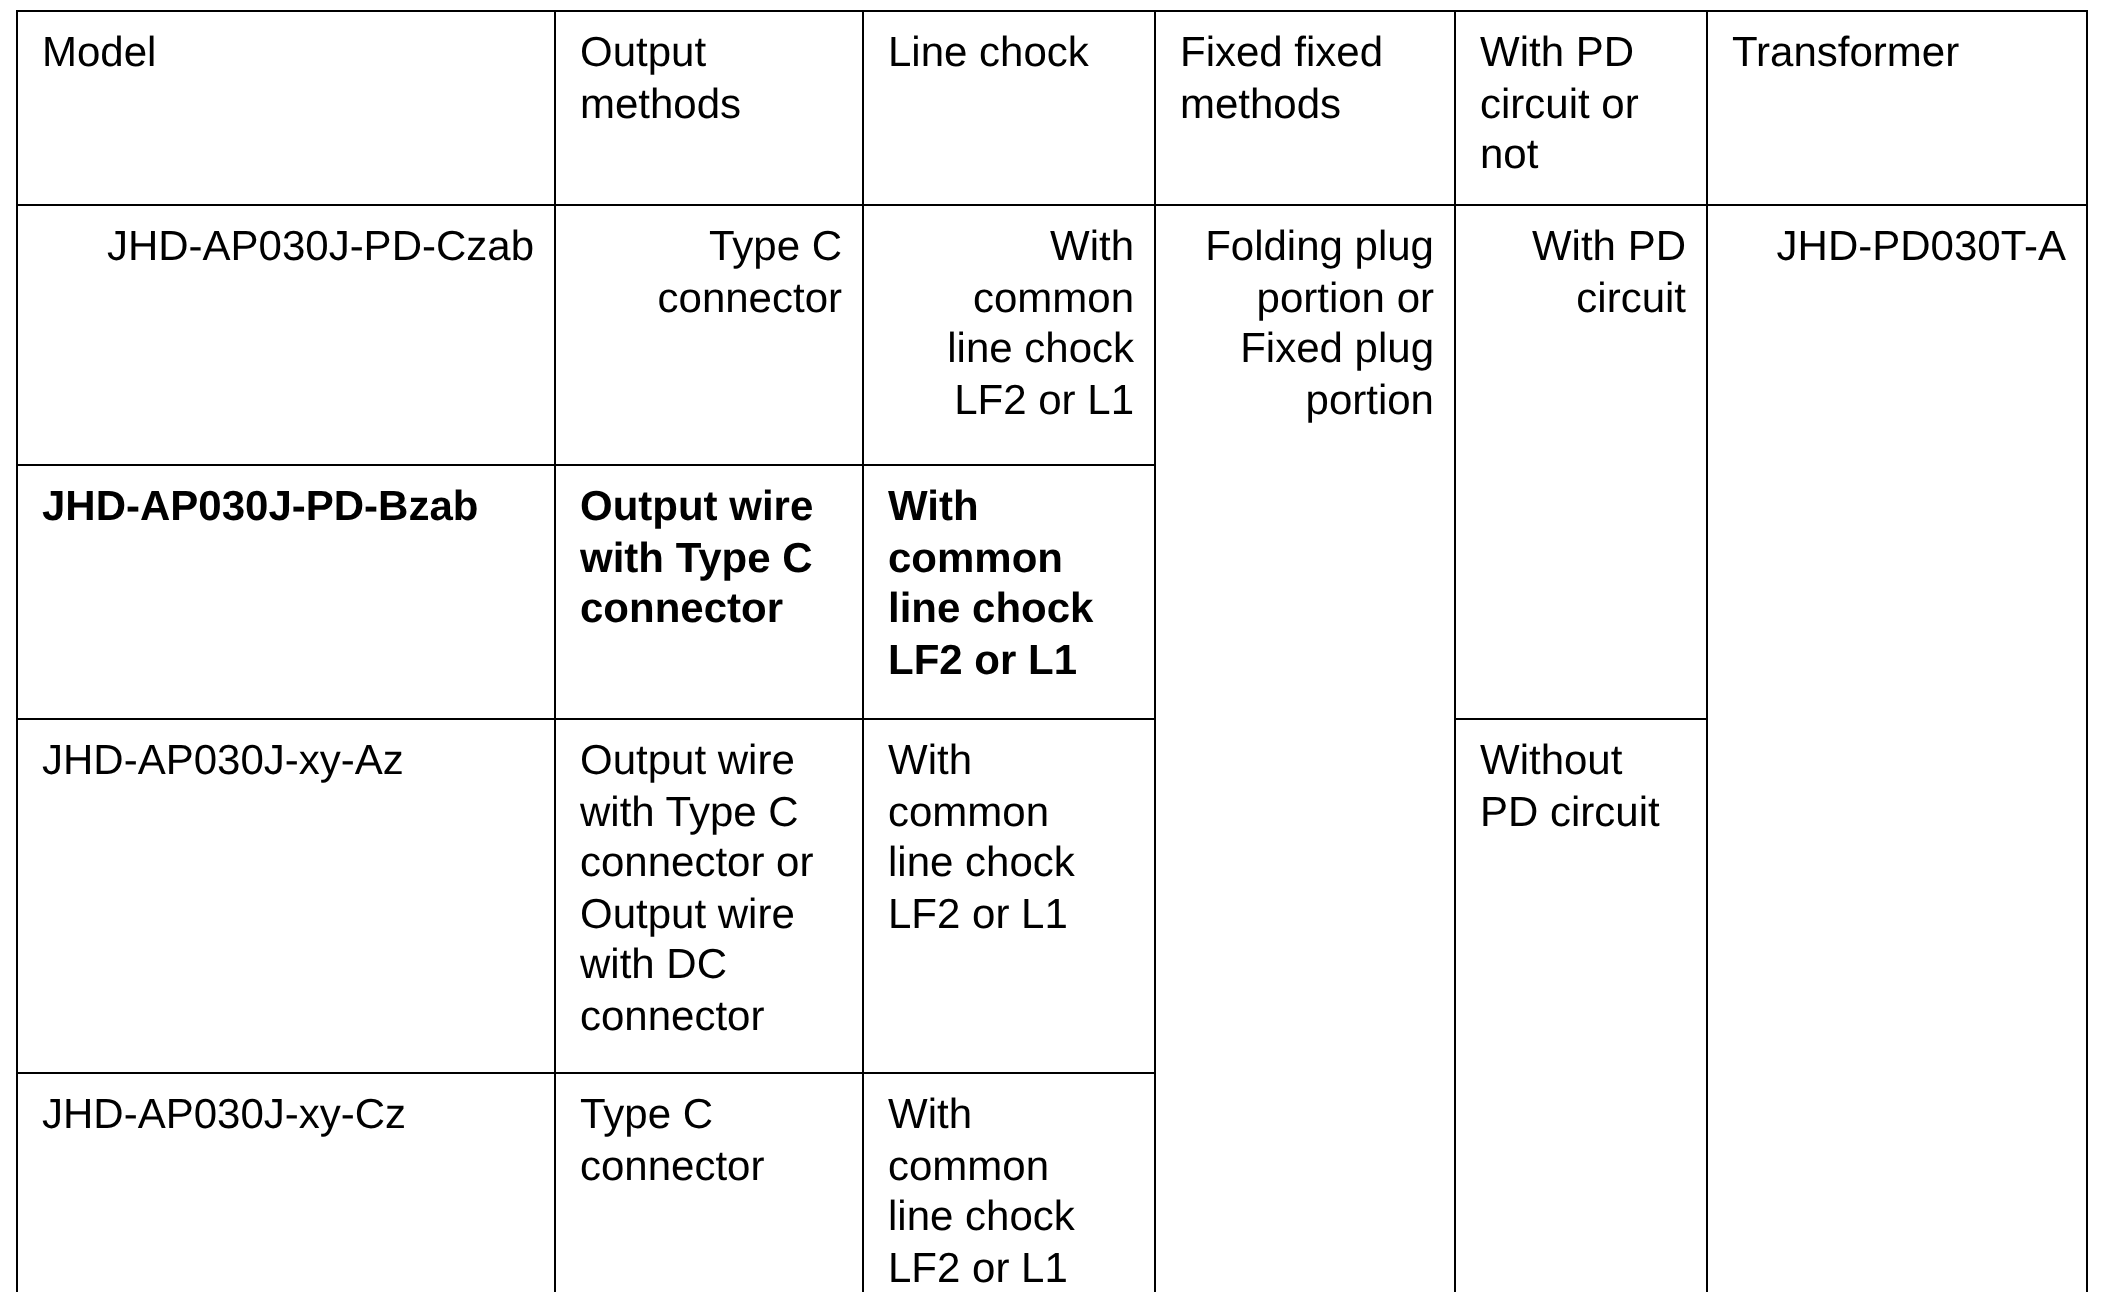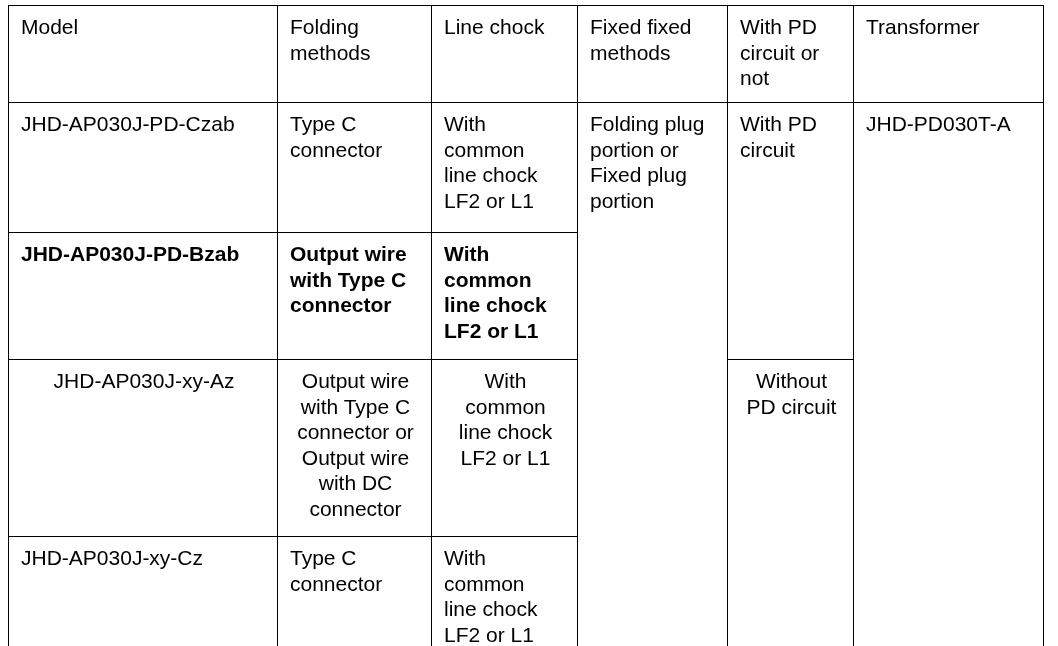--- a/index.html
+++ b/index.html
@@ -43,23 +43,23 @@
   
   col.c-model       { width: 269px; }
   col.c-output      { width: 154px; }
   col.c-chock       { width: 146px; }
   col.c-plug        { width: 150px; }
   col.c-pd          { width: 126px; }
   col.c-transformer { width: 190px; }
 
   
   tr.header-row  td { height: 82px; }
-  tr.data-row-1  td { height: 115px; }
+  tr.data-row-1  td { height: 115px; text-align: right; }
   tr.data-row-2  td { height: 112px; font-weight: bold; }
-  tr.data-row-3  td { height: 162px; text-align: center; }
+  tr.data-row-3  td { height: 162px; }
   tr.data-row-4  td { height: 118px; }
 
   td.cell-merged-v { vertical-align: top; }
 </style>
 </head>
 <body>
 
 <div class="page">
 
   <table class="spec-table">
@@ -68,21 +68,21 @@
       <col class="c-output">
       <col class="c-chock">
       <col class="c-plug">
       <col class="c-pd">
       <col class="c-transformer">
     </colgroup>
     <tbody>
 
       <tr class="header-row">
         <td>Model</td>
-        <td>Folding
+        <td>Output
 methods</td>
         <td>Line chock</td>
         <td>Fixed fixed
 methods</td>
         <td>With PD
 circuit or
 not</td>
         <td>Transformer</td>
       </tr>
 

